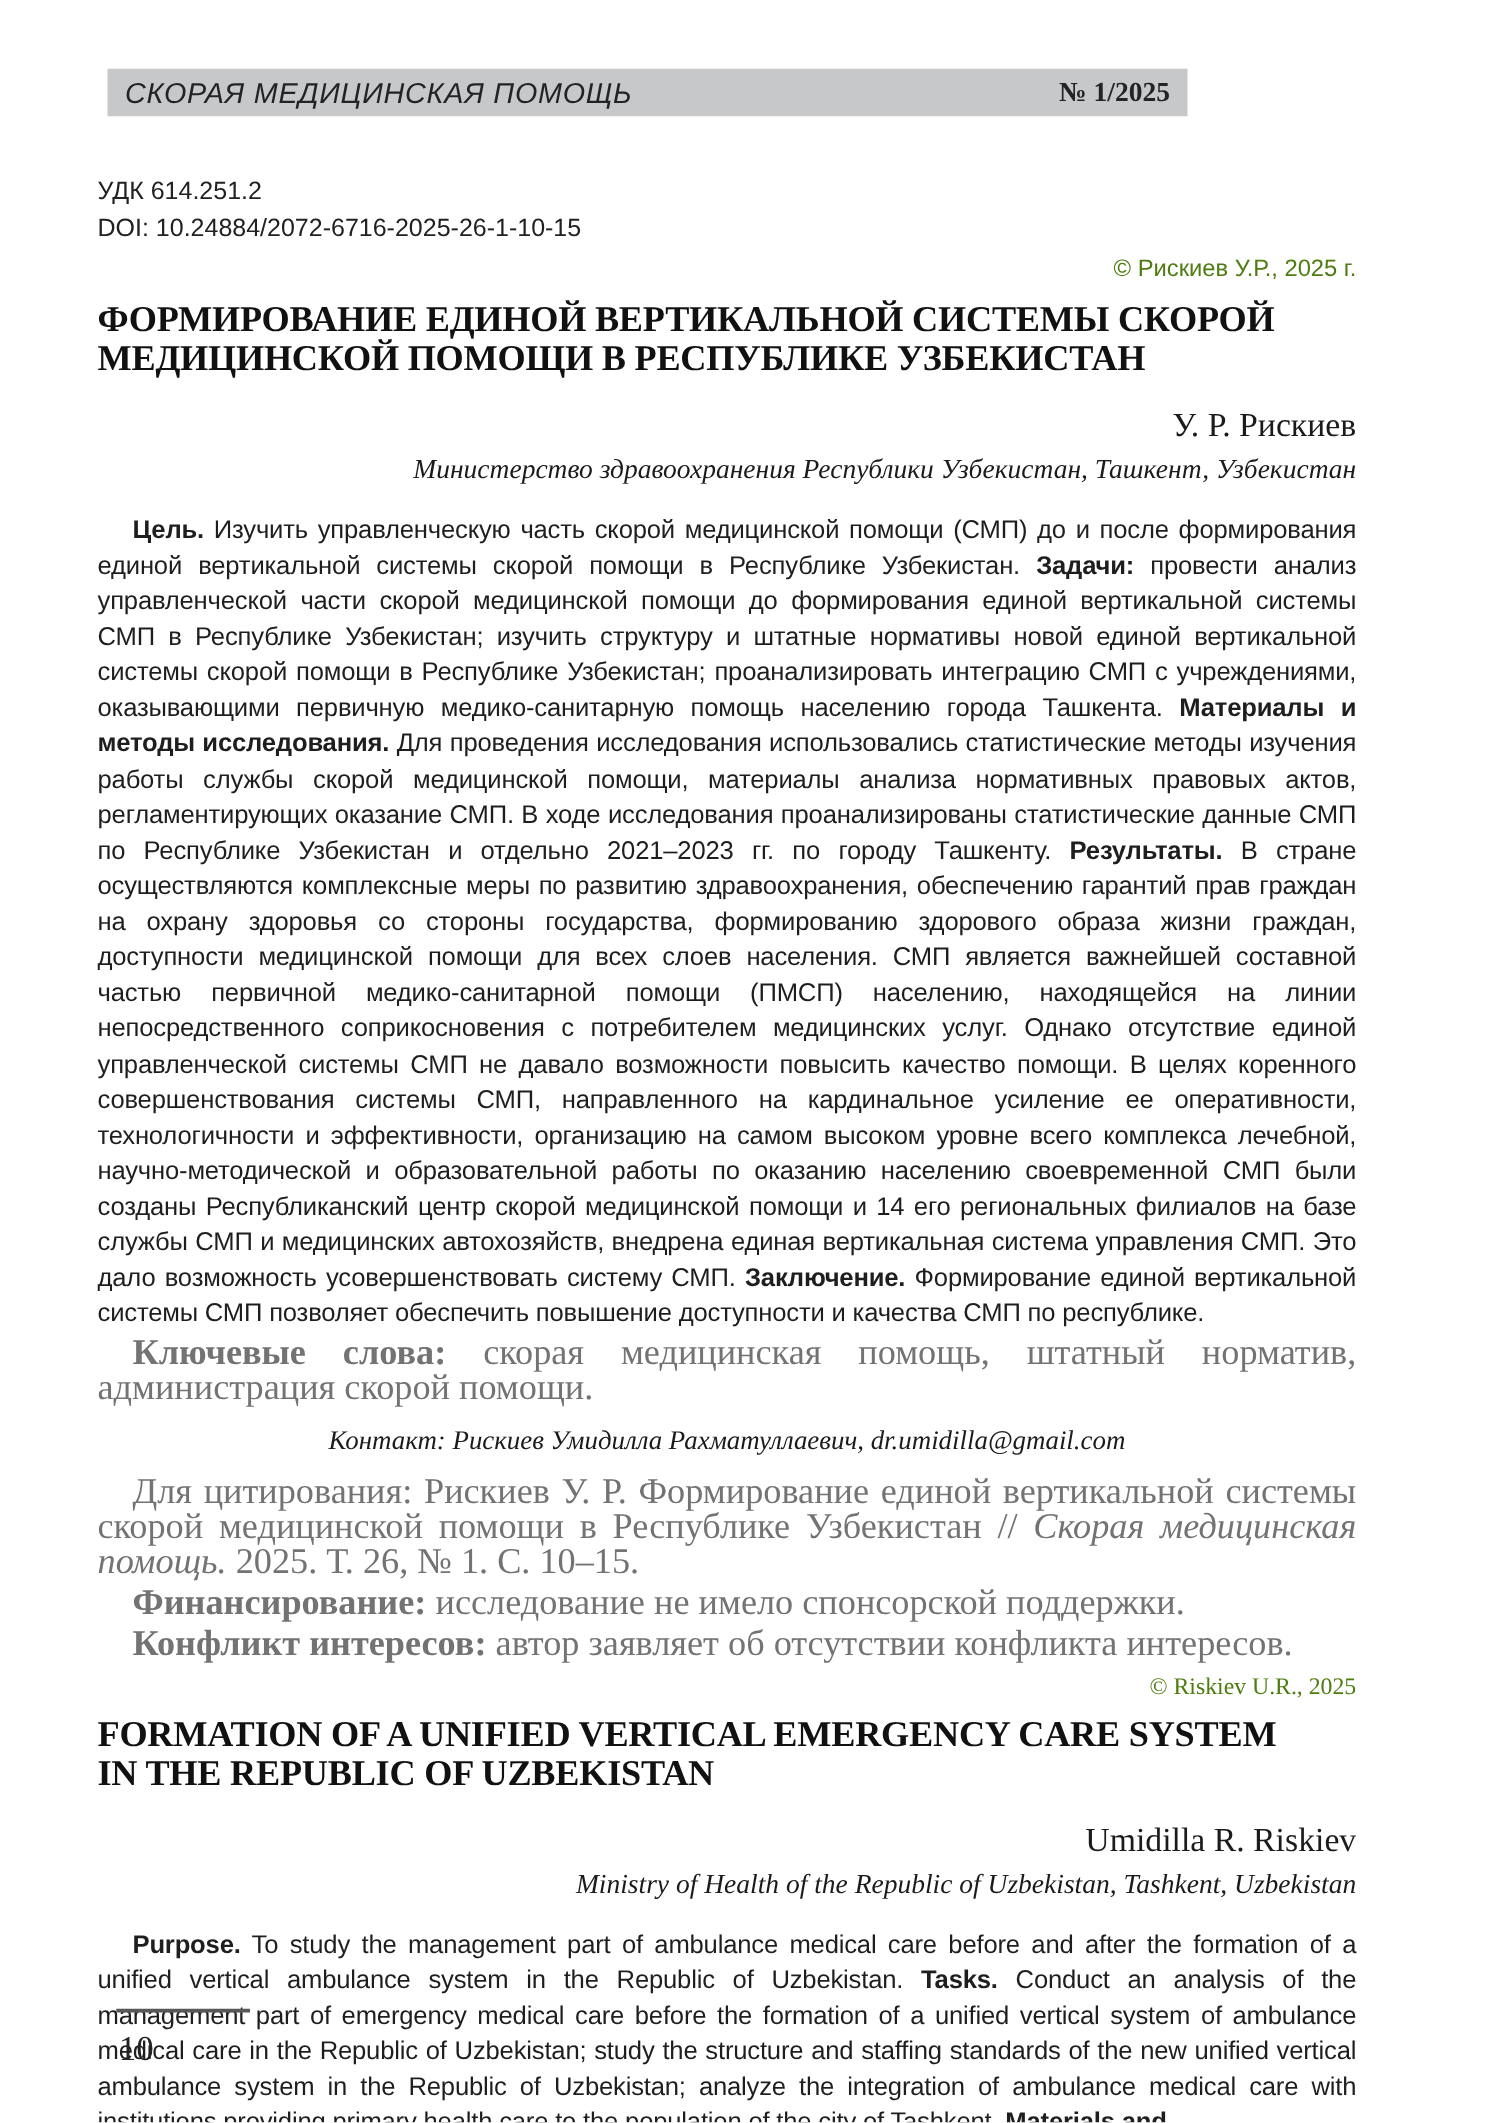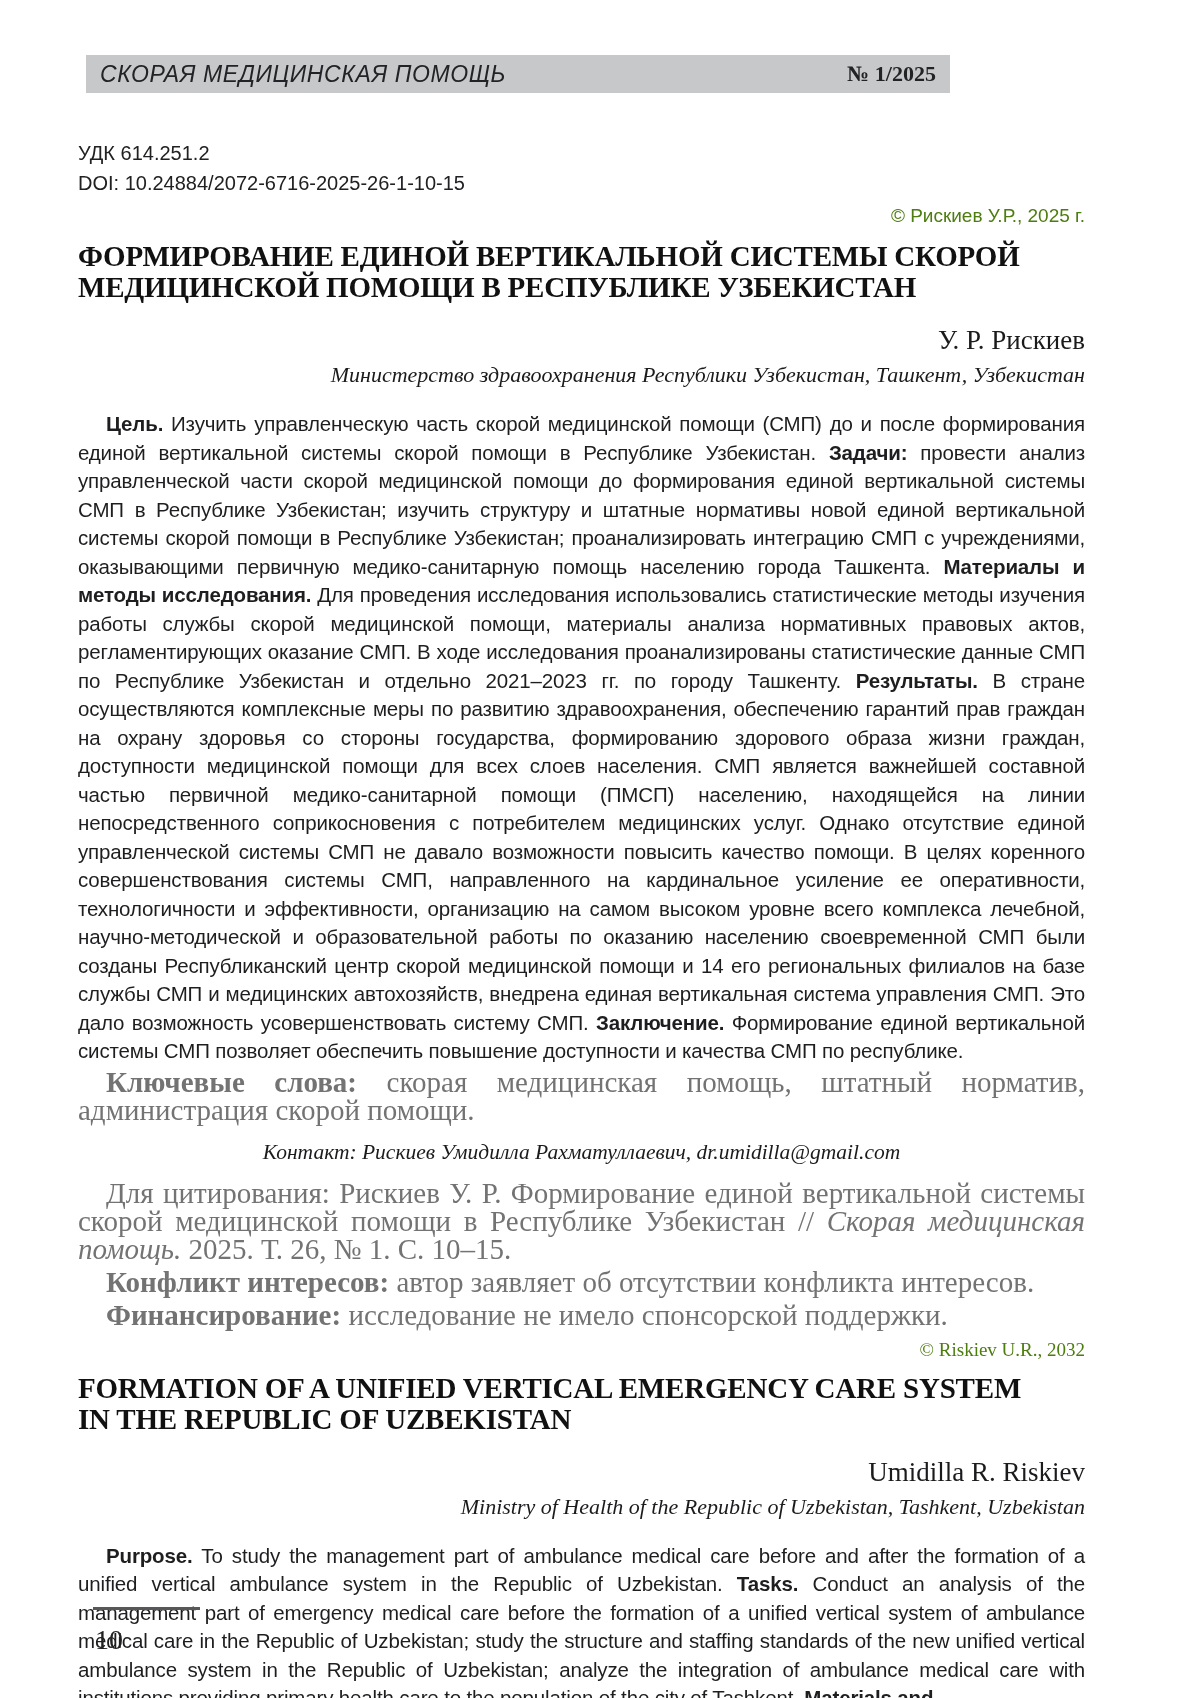--- a/index.html
+++ b/index.html
@@ -139,24 +139,24 @@
     <h1 class="title-ru">ФОРМИРОВАНИЕ ЕДИНОЙ ВЕРТИКАЛЬНОЙ СИСТЕМЫ СКОРОЙ
 МЕДИЦИНСКОЙ ПОМОЩИ В РЕСПУБЛИКЕ УЗБЕКИСТАН</h1>
     <div class="author-line">У. Р. Рискиев</div>
     <div class="affiliation-line">Министерство здравоохранения Республики Узбекистан, Ташкент, Узбекистан</div>
 
     <p class="abstract"><span style="font-weight: bold;">Цель.</span><span> Изучить управленческую часть скорой медицинской помощи (СМП) до и после формирования единой вертикальной системы скорой помощи в Республике Узбекистан. </span><span style="font-weight: bold;">Задачи:</span><span> провести анализ управленческой части скорой медицинской помощи до формирования единой вертикальной системы СМП в Республике Узбекистан; изучить структуру и штатные нормативы новой единой вертикальной системы скорой помощи в Республике Узбекистан; проанализировать интеграцию СМП с учреждениями, оказывающими первичную медико-санитарную помощь населению города Ташкента. </span><span style="font-weight: bold;">Материалы и методы исследования.</span><span> Для проведения исследования использовались статистические методы изучения работы службы скорой медицинской помощи, материалы анализа нормативных правовых актов, регламентирующих оказание СМП. В ходе исследования проанализированы статистические данные СМП по Республике Узбекистан и отдельно 2021–2023 гг. по городу Ташкенту. </span><span style="font-weight: bold;">Результаты.</span><span> В стране осуществляются комплексные меры по развитию здравоохранения, обеспечению гарантий прав граждан на охрану здоровья со стороны государства, формированию здорового образа жизни граждан, доступности медицинской помощи для всех слоев населения. СМП является важнейшей составной частью первичной медико-санитарной помощи (ПМСП) населению, находящейся на линии непосредственного соприкосновения с потребителем медицинских услуг. Однако отсутствие единой управленческой системы СМП не давало возможности повысить качество помощи. В целях коренного совершенствования системы СМП, направленного на кардинальное усиление ее оперативности, технологичности и эффективности, организацию на самом высоком уровне всего комплекса лечебной, научно-методической и образовательной работы по оказанию населению своевременной СМП были созданы Республиканский центр скорой медицинской помощи и 14 его региональных филиалов на базе службы СМП и медицинских автохозяйств, внедрена единая вертикальная система управления СМП. Это дало возможность усовершенствовать систему СМП. </span><span style="font-weight: bold;">Заключение.</span><span> Формирование единой вертикальной системы СМП позволяет обеспечить повышение доступности и качества СМП по республике.</span></p>
     <p class="serif-block keywords"><span style="font-weight: bold;">Ключевые слова:</span><span> скорая медицинская помощь, штатный норматив, администрация скорой помощи.</span></p>
     <div class="contact-line">Контакт: Рискиев Умидилла Рахматуллаевич, dr.umidilla@gmail.com</div>
 
     <p class="serif-block citation"><span style="font-weight: normal;">Для цитирования:</span><span> Рискиев У. Р. Формирование единой вертикальной системы скорой медицинской помощи в Республике Узбекистан // </span><span style="font-style: italic;">Скорая медицинская помощь.</span><span> 2025. Т. 26, № 1. С. 10–15.</span></p>
+    <p class="serif-block funding"><span style="font-weight: bold;">Финансирование:</span><span> исследование не имело спонсорской поддержки.</span></p>
     <p class="serif-block conflict"><span style="font-weight: bold;">Конфликт интересов:</span><span> автор заявляет об отсутствии конфликта интересов.</span></p>
-    <p class="serif-block funding"><span style="font-weight: bold;">Финансирование:</span><span> исследование не имело спонсорской поддержки.</span></p>
 
-    <div class="copyright-en">© Riskiev U.R., 2032</div>
+    <div class="copyright-en">© Riskiev U.R., 2025</div>
     <h2 class="title-en">FORMATION OF A UNIFIED VERTICAL EMERGENCY CARE SYSTEM
 IN THE REPUBLIC OF UZBEKISTAN</h2>
     <div class="author-line">Umidilla R. Riskiev</div>
     <div class="affiliation-line">Ministry of Health of the Republic of Uzbekistan, Tashkent, Uzbekistan</div>
 
     <p class="abstract"><span style="font-weight: bold;">Purpose.</span><span> To study the management part of ambulance medical care before and after the formation of a unified vertical ambulance system in the Republic of Uzbekistan. </span><span style="font-weight: bold;">Tasks.</span><span> Conduct an analysis of the management part of emergency medical care before the formation of a unified vertical system of ambulance medical care in the Republic of Uzbekistan; study the structure and staffing standards of the new unified vertical ambulance system in the Republic of Uzbekistan; analyze the integration of ambulance medical care with institutions providing primary health care to the population of the city of Tashkent. </span><span style="font-weight: bold;">Materials and</span></p>
   </div>
 
   <div class="footnote-rule"></div>
   <div class="page-number">10</div>

